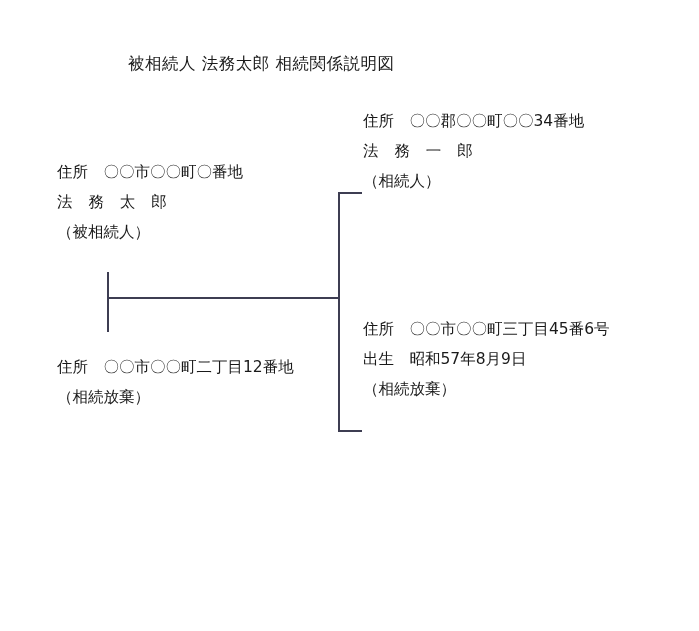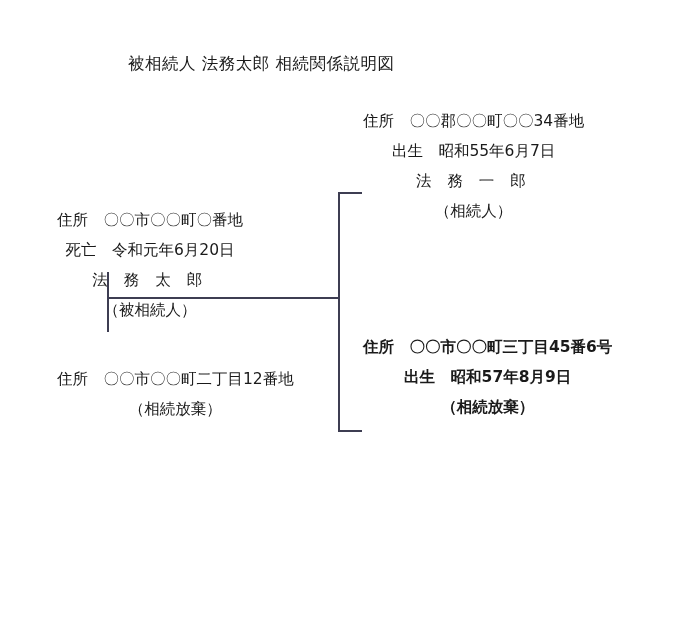--- a/index.html
+++ b/index.html
@@ -26,36 +26,35 @@
     font-size: 16.5px;
     letter-spacing: 0.5px;
     white-space: nowrap;
     margin-left: 35px;
   }
   .block {
     position: absolute;
     font-size: 15.5px;
     line-height: 30px;
     white-space: nowrap;
-    text-align: center;
   }
   .block .line {
     white-space: nowrap;
   }
   .name {
     letter-spacing: 5.5px;
   }
   
-  #decedent-block { left: 57px; top: 157px; margin-top: 48px; }
+  #decedent-block { left: 57px; top: 157px; }
   
   #heir1-block { left: 363px; top: 106px; }
   
-  #heir2-block { left: 57px; top: 364px; }
+  #heir2-block { left: 57px; top: 352px; }
   
-  #heir3-block { left: 363px; top: 332px; font-weight: bold; }
+  #heir3-block { left: 363px; top: 314px; }
 
   
   .ln {
     position: absolute;
     background: #3d3d52;
   }
   #vline-decedent { left: 107px; top: 272px; width: 2px; height: 60px; }
   #hline-main    { left: 107px; top: 297px; width: 232px; height: 2px; }
   #vline-heirs   { left: 338px; top: 192px; width: 2px; height: 240px; }
   #hline-heir1   { left: 338px; top: 192px; width: 24px; height: 2px; }
@@ -63,28 +62,26 @@
 </style>
 </head>
 <body>
 
 <div class="canvas">
 
   <div class="title">被相続人 法務太郎 相続関係説明図</div>
 
   <div class="block" id="decedent-block">
     <div class="line">住所　〇〇市〇〇町〇番地</div>
-    <div class="line">死亡　令和元年6月20日</div>
     <div class="line name">法 務 太 郎</div>
     <div class="line">（被相続人）</div>
   </div>
 
   <div class="block" id="heir1-block">
     <div class="line">住所　〇〇郡〇〇町〇〇34番地</div>
-    <div class="line">出生　昭和55年6月7日</div>
     <div class="line name">法 務 一 郎</div>
     <div class="line">（相続人）</div>
   </div>
 
   <div class="block" id="heir2-block">
     <div class="line">住所　〇〇市〇〇町二丁目12番地</div>
     <div class="line">（相続放棄）</div>
   </div>
 
   <div class="block" id="heir3-block">

